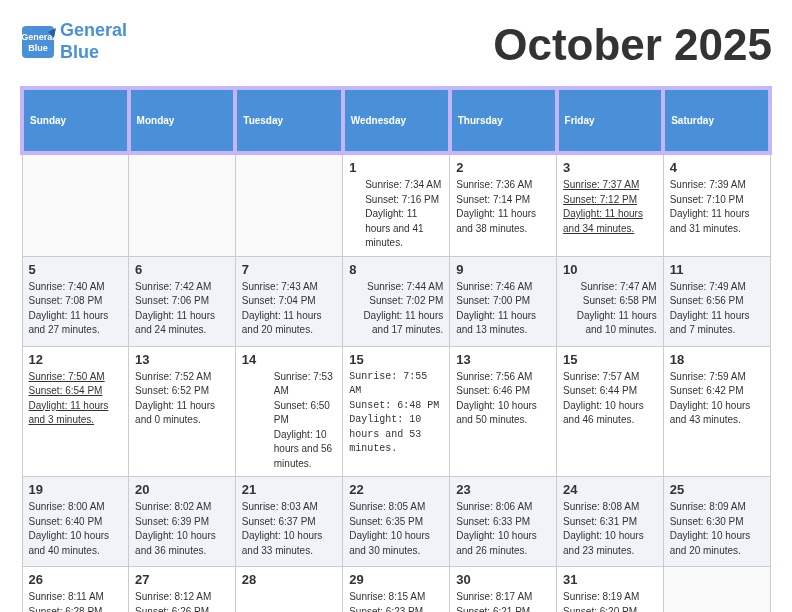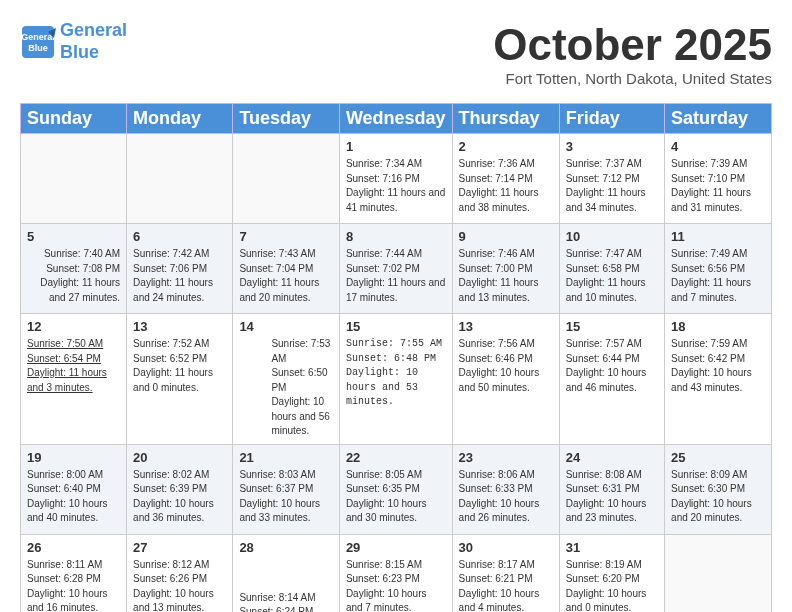--- a/index.html
+++ b/index.html
@@ -47,25 +47,25 @@
       color: #555;
     }
     .calendar {
       width: 100%;
       border-collapse: collapse;
       border: 1px solid #ccc;
     }
     .calendar th {
       background-color: #4a90d9;
       color: #fff;
-      font-size: 18px;
+      font-size: 10px;
       font-weight: bold;
       text-align: left;
-      padding: 4px 6px;
-      border: 1px solid #c4b5fd;
+      padding: 25px 6px;
+      border: 4px solid #c4b5fd;
     }
     .calendar td {
       vertical-align: top;
       width: 108px;
       min-height: 90px;
       height: 90px;
       padding: 5px 6px;
       border: 1px solid #ccc;
       font-size: 10.5px;
       color: #333;
@@ -103,21 +103,20 @@
       <text x="18" y="27" text-anchor="middle" font-size="9" font-weight="bold" fill="white" font-family="Arial">Blue</text>
       <polygon points="28,8 36,4 34,14" fill="#2a6099"></polygon>
     </svg>
     <div class="logo-text">
       <span>General</span><br>
       <span style="color:#4a90d9;">Blue</span>
     </div>
   </div>
   <div class="title-block">
     <div class="month-title">October 2025</div>
-    <div class="location-title">Fort Totten, North Dakota, United States</div>
   </div>
 </div>
 
 <table class="calendar">
   <thead>
     <tr>
     <th>Sunday</th>
         <th>Monday</th>
         <th>Tuesday</th>
         <th>Wednesday</th>
@@ -126,77 +125,77 @@
         <th>Saturday</th>
       </tr>
   </thead>
   <tbody id="calendar-body">
   <tr>
         <td class="empty"></td>
         <td class="empty"></td>
         <td class="empty"></td>
         <td>
           <span class="day-num">1</span>
-          <div class="cell-text" style="white-space: pre-line;">Sunrise: 7:34 AM
+          <div class="cell-text" style="white-space: pre-line; margin-left: 16px;">Sunrise: 7:34 AM
 Sunset: 7:16 PM
 Daylight: 11 hours and 41 minutes.</div>
         </td>
         <td>
           <span class="day-num">2</span>
           <div class="cell-text" style="white-space: pre-line;">Sunrise: 7:36 AM
 Sunset: 7:14 PM
 Daylight: 11 hours and 38 minutes.</div>
         </td>
         <td>
           <span class="day-num">3</span>
-          <div class="cell-text" style="white-space: pre-line;">Sunrise: 7:37 AM
+          <div class="cell-text" style="white-space: pre-line; text-decoration: underline;">Sunrise: 7:37 AM
 Sunset: 7:12 PM
 Daylight: 11 hours and 34 minutes.</div>
         </td>
         <td>
           <span class="day-num">4</span>
           <div class="cell-text" style="white-space: pre-line;">Sunrise: 7:39 AM
 Sunset: 7:10 PM
 Daylight: 11 hours and 31 minutes.</div>
         </td>
       </tr>
       <tr>
         <td>
           <span class="day-num">5</span>
-          <div class="cell-text" style="white-space: pre-line; text-align: right;">Sunrise: 7:40 AM
+          <div class="cell-text" style="white-space: pre-line;">Sunrise: 7:40 AM
 Sunset: 7:08 PM
 Daylight: 11 hours and 27 minutes.</div>
         </td>
         <td>
           <span class="day-num">6</span>
           <div class="cell-text" style="white-space: pre-line;">Sunrise: 7:42 AM
 Sunset: 7:06 PM
 Daylight: 11 hours and 24 minutes.</div>
         </td>
         <td>
           <span class="day-num">7</span>
           <div class="cell-text" style="white-space: pre-line;">Sunrise: 7:43 AM
 Sunset: 7:04 PM
 Daylight: 11 hours and 20 minutes.</div>
         </td>
         <td>
           <span class="day-num">8</span>
-          <div class="cell-text" style="white-space: pre-line;">Sunrise: 7:44 AM
+          <div class="cell-text" style="white-space: pre-line; text-align: right;">Sunrise: 7:44 AM
 Sunset: 7:02 PM
 Daylight: 11 hours and 17 minutes.</div>
         </td>
         <td>
           <span class="day-num">9</span>
           <div class="cell-text" style="white-space: pre-line;">Sunrise: 7:46 AM
 Sunset: 7:00 PM
 Daylight: 11 hours and 13 minutes.</div>
         </td>
         <td>
           <span class="day-num">10</span>
-          <div class="cell-text" style="white-space: pre-line;">Sunrise: 7:47 AM
+          <div class="cell-text" style="white-space: pre-line; text-align: right;">Sunrise: 7:47 AM
 Sunset: 6:58 PM
 Daylight: 11 hours and 10 minutes.</div>
         </td>
         <td>
           <span class="day-num">11</span>
           <div class="cell-text" style="white-space: pre-line;">Sunrise: 7:49 AM
 Sunset: 6:56 PM
 Daylight: 11 hours and 7 minutes.</div>
         </td>
       </tr>

